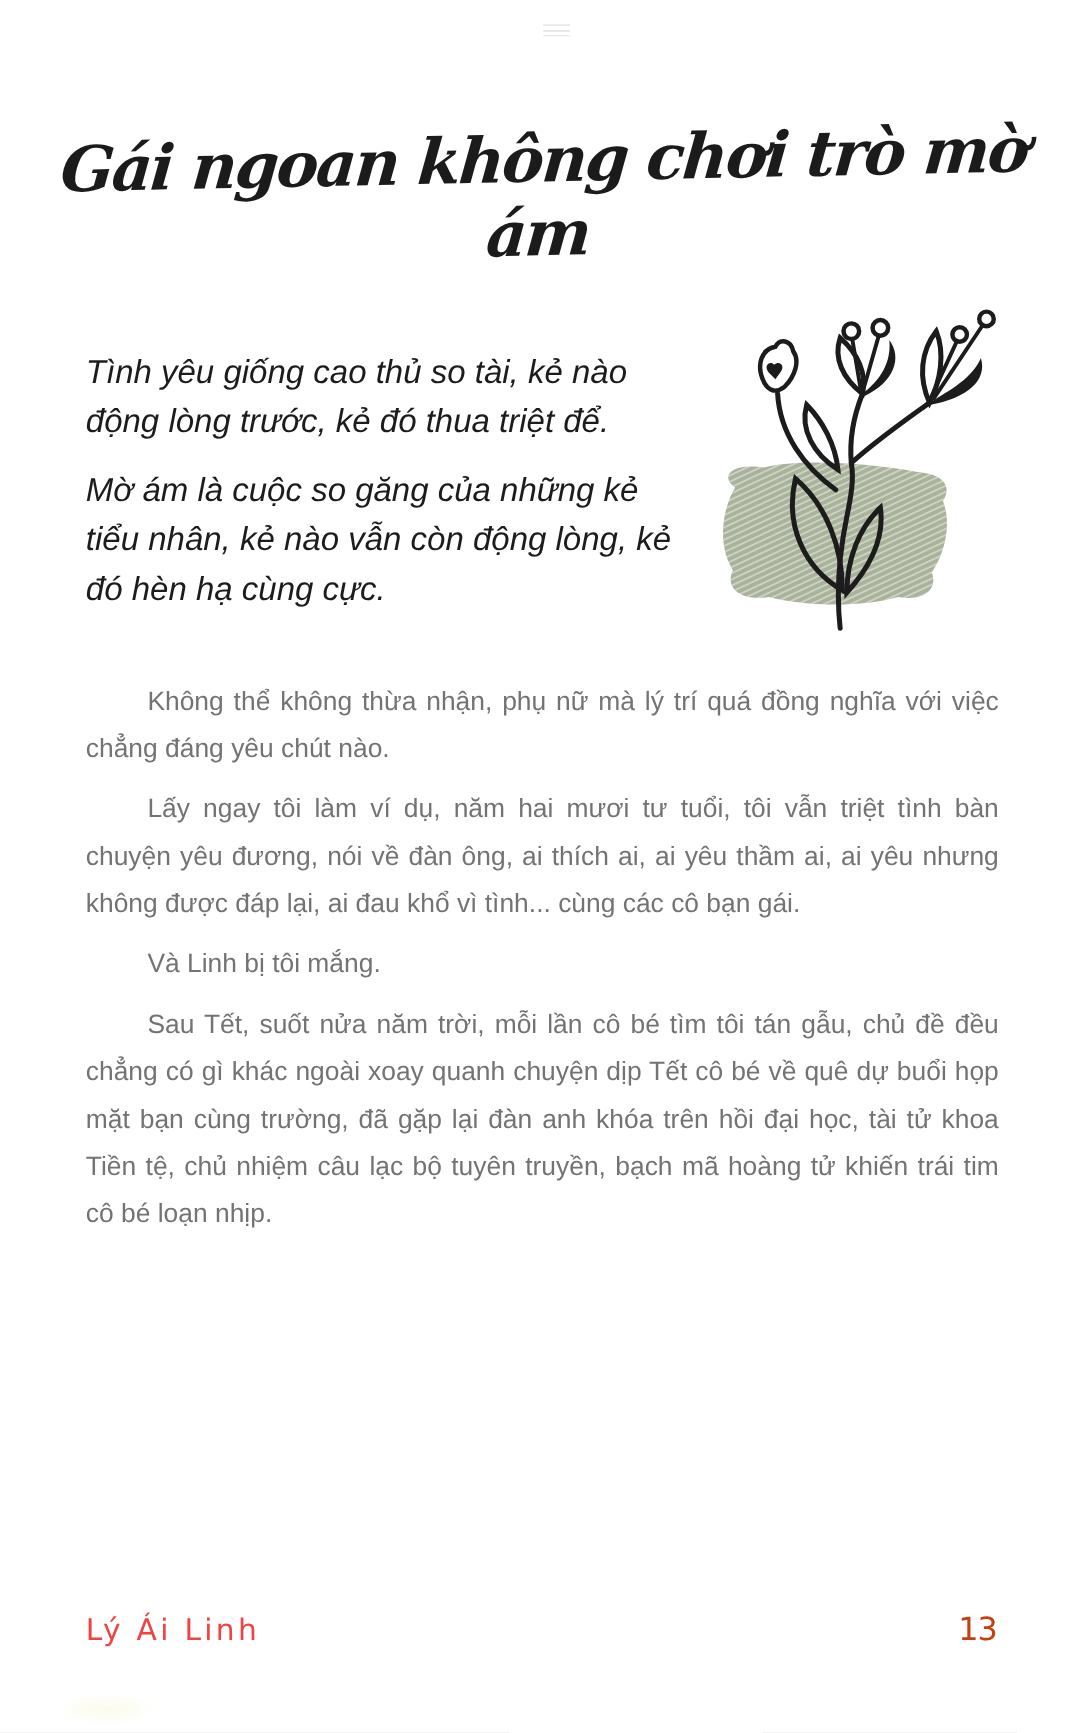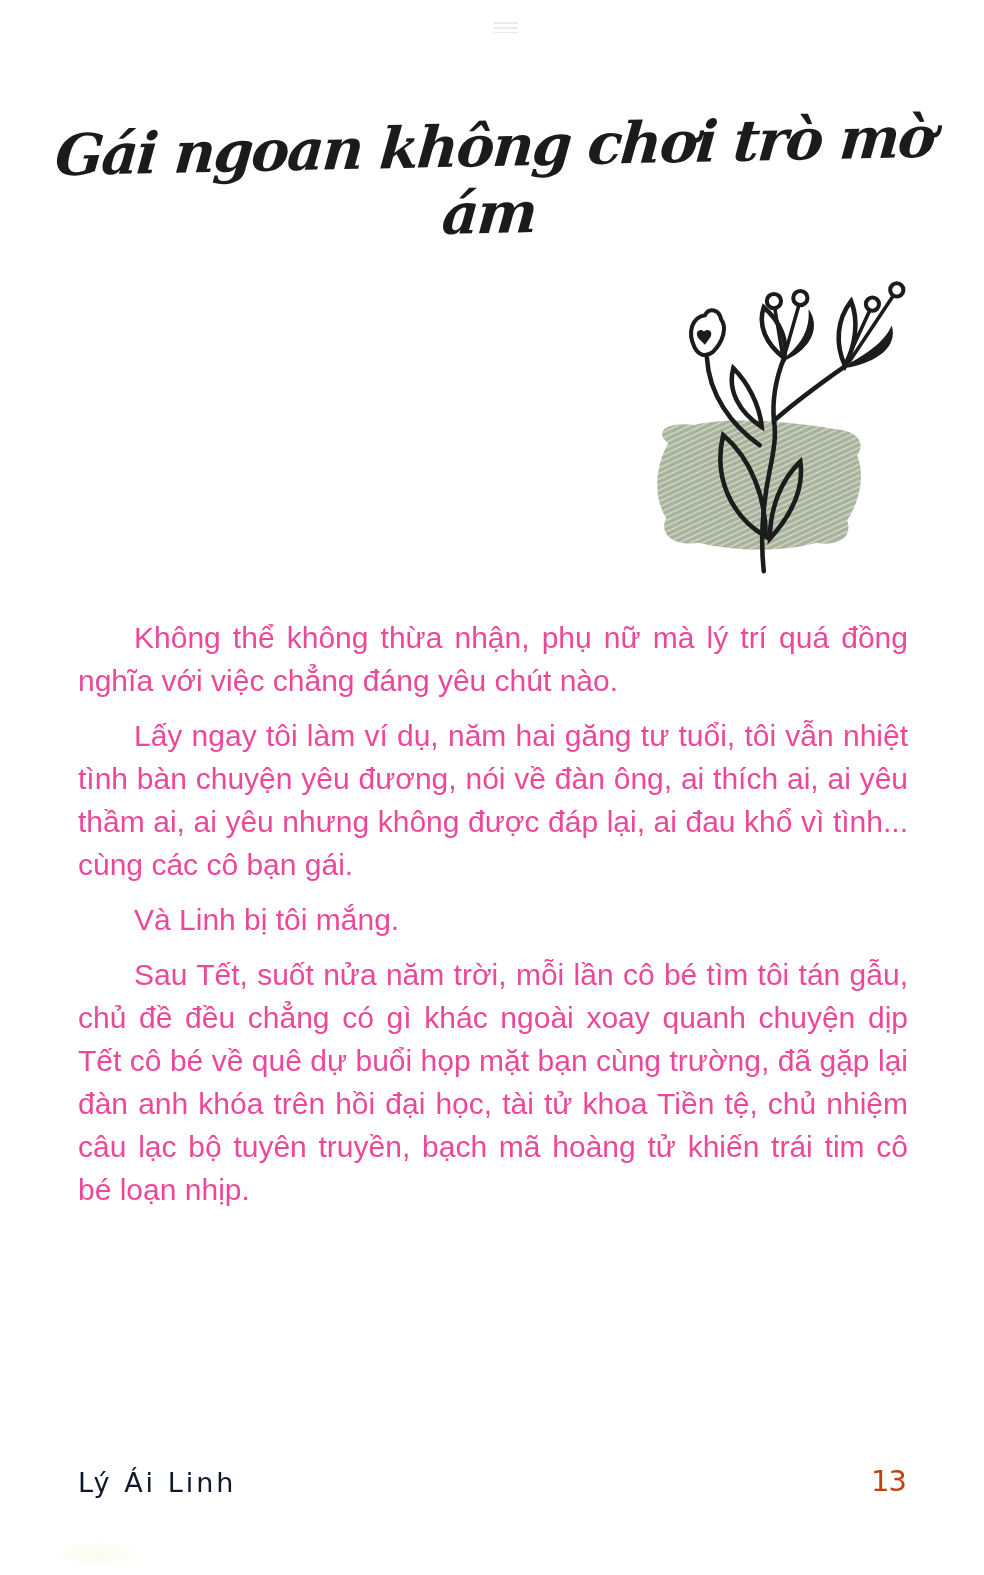--- a/index.html
+++ b/index.html
@@ -21,51 +21,55 @@
   }
   .epigraph{
     position:absolute;left:78px;top:316px;width:548px;
     font-style:italic;font-size:30px;line-height:45px;color:#1c1c1c;
   }
   .epigraph p{margin:0 0 17px 0;}
   .illustration{position:absolute;left:646px;top:280px;width:264px;height:296px;}
   .illustration svg{width:100%;height:100%;display:block;}
   .body-text{
     position:absolute;left:78px;top:616px;width:830px;
-    font-size:30px;line-height:43px;color:#ec4899;
+    font-size:24px;line-height:43px;color:#737373;
   }
   .body-text p{
     margin:0 0 12px 0;text-align:justify;text-indent:56px;
   }
   .footer{
     position:absolute;left:78px;top:1448px;width:828px;height:50px;
     display:flex;justify-content:space-between;align-items:flex-end;
   }
   .footer .author{
-    font-size:27px;letter-spacing:3px;color:#0f172a;
+    font-size:27px;letter-spacing:3px;color:#ef4444;
     font-family:"DejaVu Sans",sans-serif;
   }
   .footer .page-num{
     font-size:29px;color:#c2410c;font-family:"DejaVu Sans",sans-serif;letter-spacing:-1px;
   }
   .bottom-smudge{
     position:absolute;left:50px;top:1538px;width:95px;height:32px;border-radius:50%;
     background:radial-gradient(closest-side,#fafaе8,#fbfbee 60%,transparent 100%);
     background:radial-gradient(closest-side,#fbfbec 0%,rgba(251,251,236,0) 100%);
   }
 </style>
 </head>
 <body>
 
 <div class="page">
 
   <div class="top-smudge"></div>
 
   <h1 class="title">Gái ngoan không chơi trò mờ ám</h1>
 
+  <div class="epigraph">
+    <p>Tình yêu giống cao thủ so tài, kẻ nào động lòng trước, kẻ đó thua triệt để.</p>
+    <p>Mờ ám là cuộc so găng của những kẻ tiểu nhân, kẻ nào vẫn còn động lòng, kẻ đó hèn hạ cùng cực.</p>
+  </div>
 
   <div class="illustration">
     <svg viewBox="0 0 260 290">
       <defs>
         <pattern id="hatch" width="5" height="5" patternUnits="userSpaceOnUse" patternTransform="rotate(65)">
           <line x1="2.5" y1="0" x2="2.5" y2="5" stroke="#ffffff" stroke-width="1.7" opacity="0.42"></line>
         </pattern>
       </defs>
 
       <path d="M22 160 C 8 150 18 138 48 142 C 80 134 140 138 185 146 C 210 148 216 160 208 172 C 216 192 210 218 198 236 C 204 252 190 262 168 258 C 132 268 84 266 52 258 C 28 262 12 250 20 234 C 6 212 10 180 22 160 Z" fill="#a9b29a"></path>
@@ -99,21 +103,21 @@
 
       <g>
         <path d="M48 66 C 40 50 46 36 58 34 C 62 26 72 28 74 38 C 80 46 76 60 66 70 C 58 76 52 73 48 66 Z" fill="none" stroke="#1c1c1c" stroke-width="4"></path>
         <path d="M57 50 C 53 46 47 51 52 57 L 58 63 L 63 56 C 67 50 61 46 57 50 Z" fill="#1c1c1c" stroke="none"></path>
       </g>
     </svg>
   </div>
 
   <div class="body-text">
     <p>Không thể không thừa nhận, phụ nữ mà lý trí quá đồng nghĩa với việc chẳng đáng yêu chút nào.</p>
-    <p>Lấy ngay tôi làm ví dụ, năm hai găng tư tuổi, tôi vẫn nhiệt tình bàn chuyện yêu đương, nói về đàn ông, ai thích ai, ai yêu thầm ai, ai yêu nhưng không được đáp lại, ai đau khổ vì tình... cùng các cô bạn gái.</p>
+    <p>Lấy ngay tôi làm ví dụ, năm hai mươi tư tuổi, tôi vẫn triệt tình bàn chuyện yêu đương, nói về đàn ông, ai thích ai, ai yêu thầm ai, ai yêu nhưng không được đáp lại, ai đau khổ vì tình... cùng các cô bạn gái.</p>
     <p>Và Linh bị tôi mắng.</p>
     <p>Sau Tết, suốt nửa năm trời, mỗi lần cô bé tìm tôi tán gẫu, chủ đề đều chẳng có gì khác ngoài xoay quanh chuyện dịp Tết cô bé về quê dự buổi họp mặt bạn cùng trường, đã gặp lại đàn anh khóa trên hồi đại học, tài tử khoa Tiền tệ, chủ nhiệm câu lạc bộ tuyên truyền, bạch mã hoàng tử khiến trái tim cô bé loạn nhịp.</p>
   </div>
 
   <div class="footer">
     <span class="author">Lý Ái Linh</span>
     <span class="page-num">13</span>
   </div>
 
   <div class="bottom-smudge"></div>

